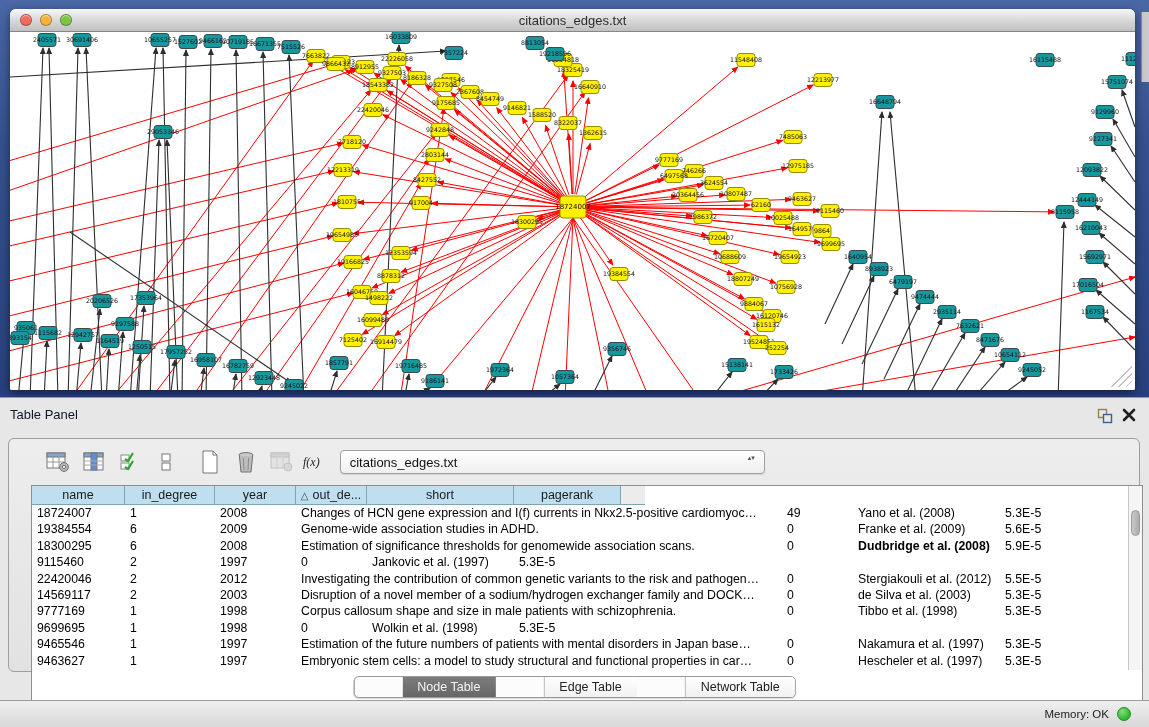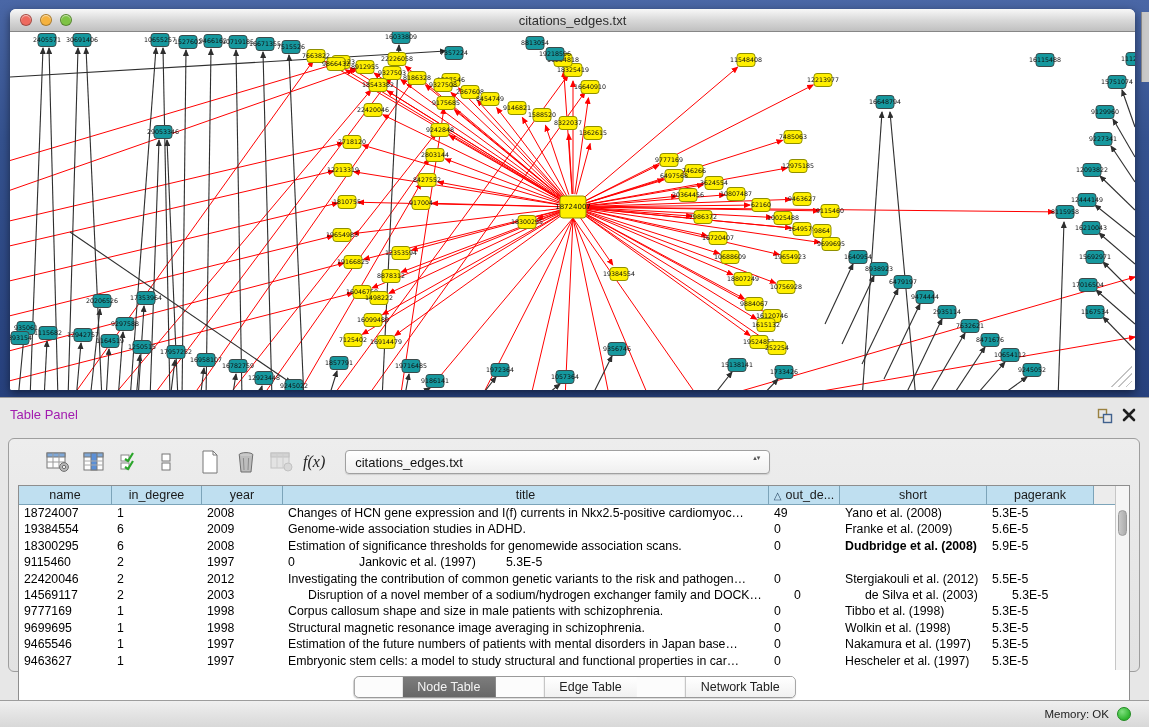--- a/index.html
+++ b/index.html
@@ -23,37 +23,37 @@
     border:1px solid rgba(0,0,0,.30);box-shadow:inset 0 1px 1px rgba(255,255,255,.6);}
   .canvas{position:relative;width:1125px;height:358px;background:#fff;
     overflow:hidden;border-radius:0 0 2px 2px;}
   .canvas svg{position:absolute;left:0;top:0;}
   .grip{position:absolute;right:3px;bottom:3px;width:24px;height:24px;
     background:repeating-linear-gradient(135deg,transparent 0 4px,#C4C4C4 4px 5px);
     clip-path:polygon(100% 0,100% 100%,0 100%);}
   
   .tablepanel{position:absolute;left:0;top:397px;width:1149px;height:330px;
     background:#E7E7E7;border-top:1px solid #9B9B9B;}
-  .tp-title{position:absolute;left:10px;top:9px;font-size:13px;color:#a21caf;}
+  .tp-title{position:absolute;left:10px;top:9px;font-size:13px;color:#0f172a;}
   .tp-float{position:absolute;right:36px;top:10px;width:16px;height:16px;cursor:pointer;}
   .tp-close{position:absolute;right:12px;top:9px;width:16px;height:16px;cursor:pointer;}
   .inner{position:absolute;left:8px;top:40px;width:1132px;height:234px;
     background:linear-gradient(#EDEDED,#E2E2E2);border:1px solid #9E9E9E;border-radius:6px;box-sizing:border-box;}
   .toolbar{position:absolute;left:0;top:0;height:46px;width:100%;
     display:flex;align-items:center;padding-left:34px;box-sizing:border-box;}
   .tbtn{width:30px;height:28px;display:flex;align-items:center;justify-content:center;margin-right:6px;}
-  .fx{font-family:"Liberation Serif",serif;font-style:italic;font-size:16px;color:#222;margin-right:8px;}
+  .fx{font-family:"Liberation Serif",serif;font-style:italic;font-size:12px;color:#222;margin-right:8px;}
   .combo{width:392px;height:22px;border:1px solid #A0A0A0;border-radius:4px;
     background:linear-gradient(#FFFFFF,#EFEFEF);display:flex;align-items:center;
     padding:0 22px 0 9px;font-size:13px;color:#111;position:relative;margin-left:12px;
     box-shadow:0 1px 1px rgba(0,0,0,.12);}
   .combo .arrows{position:absolute;right:9px;top:3px;display:flex;flex-direction:column;line-height:7px;
     font-size:7px;color:#555;}
   
-  .tablewrap{position:absolute;left:9px;top:46px;width:1112px;height:232px;
+  .tablewrap{position:absolute;left:22px;top:46px;width:1112px;height:232px;
     background:#fff;border:1px solid #8E8E8E;box-sizing:border-box;overflow:hidden;}
   .thead{display:flex;position:absolute;left:0;top:0;height:19px;}
   .th{box-sizing:border-box;height:19px;background:#BFDFF0;
     border-right:1px solid #7CA4B9;border-bottom:1px solid #7CA4B9;
     display:inline-flex;align-items:center;justify-content:center;
     font-size:12.5px;color:#1A1A1A;white-space:nowrap;overflow:hidden;}
   .th.filler{background:#ECECEC;border-right:none;}
   .th .sort{color:#2A4A66;font-size:10px;margin-right:4px;}
   .tbody{position:absolute;left:0;top:19px;}
   .tr{display:flex;height:16.4px;background:#fff;}
@@ -597,23 +597,20 @@
       <div class="thead" id="thead">
           <div class="th" style="width: 93px;">
             <span>name</span>
           </div>
           <div class="th" style="width: 90px; align-items: center;">
             <span>in_degree</span>
           </div>
           <div class="th" style="width: 81px;">
             <span>year</span>
           </div>
-          <div class="th" style="width: 486px;">
-            <span>title</span>
-          </div>
           <div class="th" style="width: 71px;">
             <span class="sort">△</span>
             <span>out_de...</span>
           </div>
           <div class="th" style="width: 147px;">
             <span>short</span>
           </div>
           <div class="th" style="width: 107px;">
             <span>pagerank</span>
           </div>
@@ -661,39 +658,38 @@
             <div class="td" style="width: 81px;">2012</div>
             <div class="td" style="width: 486px;">Investigating the contribution of common genetic variants to the risk and pathogen…</div>
             <div class="td" style="width: 71px;">0</div>
             <div class="td" style="width: 147px;">Stergiakouli et al. (2012)</div>
             <div class="td" style="width: 107px;">5.5E-5</div>
           </div>
           <div class="tr">
             <div class="td" style="width: 93px;">14569117</div>
             <div class="td" style="width: 90px;">2</div>
             <div class="td" style="width: 81px;">2003</div>
-            <div class="td" style="width: 486px; margin-left: 20px;">Disruption of a novel member of a sodium/hydrogen exchanger family and DOCK…</div>
+            <div class="td" style="width: 486px;">Disruption of a novel member of a sodium/hydrogen exchanger family and DOCK…</div>
             <div class="td" style="width: 71px;">0</div>
             <div class="td" style="width: 147px;">de Silva et al. (2003)</div>
             <div class="td" style="width: 107px;">5.3E-5</div>
           </div>
           <div class="tr">
             <div class="td" style="width: 93px;">9777169</div>
             <div class="td" style="width: 90px;">1</div>
             <div class="td" style="width: 81px;">1998</div>
             <div class="td" style="width: 486px;">Corpus callosum shape and size in male patients with schizophrenia.</div>
             <div class="td" style="width: 71px;">0</div>
             <div class="td" style="width: 147px;">Tibbo et al. (1998)</div>
             <div class="td" style="width: 107px;">5.3E-5</div>
           </div>
           <div class="tr">
             <div class="td" style="width: 93px;">9699695</div>
             <div class="td" style="width: 90px;">1</div>
             <div class="td" style="width: 81px;">1998</div>
-            <div class="td" style="width: 486px;">Structural magnetic resonance image averaging in schizophrenia.</div>
             <div class="td" style="width: 71px;">0</div>
             <div class="td" style="width: 147px;">Wolkin et al. (1998)</div>
             <div class="td" style="width: 107px;">5.3E-5</div>
           </div>
           <div class="tr">
             <div class="td" style="width: 93px;">9465546</div>
             <div class="td" style="width: 90px;">1</div>
             <div class="td" style="width: 81px;">1997</div>
             <div class="td" style="width: 486px;">Estimation of the future numbers of patients with mental disorders in Japan base…</div>
             <div class="td" style="width: 71px;">0</div>

